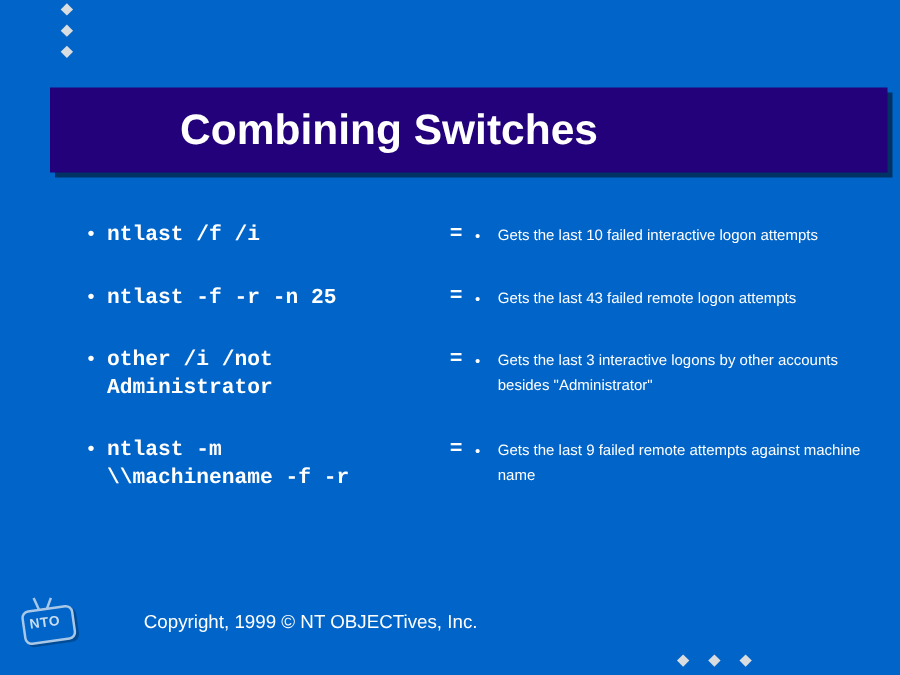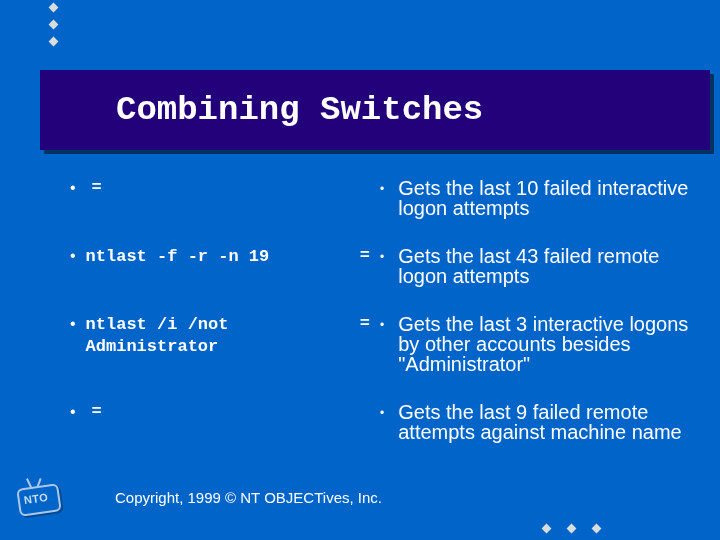--- a/index.html
+++ b/index.html
@@ -20,26 +20,25 @@
     bottom: 8px; right: 120px;
     display: flex; flex-direction: row; gap: 18px;
   }
   .dot {
     width: 7px; height: 7px;
     background: #d9dde0;
     transform: rotate(45deg);
   }
   .title-band {
     position: absolute;
-    top: 70px; left: 40px; right: 10px; height: 80px;
+    top: 70px; left: 40px; right: 10px; height: 68px;
     background: #22017a;
     display: flex; align-items: center;
-    padding-left: 76px;
+    padding-left: 104px;
     box-shadow: 4px 4px 0 rgba(0,0,0,0.5);
-    font-family: Liberation Mono, monospace;
   }
   .title-text {
     font-size: 34px;
     font-weight: bold;
     color: #ffffff;
   }
   .content {
     position: absolute;
     top: 178px; left: 70px; right: 30px;
     display: grid;
@@ -79,21 +78,21 @@
     font-weight: bold;
     font-size: 17px;
     padding-left: 6px;
   }
   .desc-cell {
     display: flex;
     align-items: flex-start;
     gap: 14px;
   }
   .desc {
-    font-size: 20px;
+    font-size: 12px;
     line-height: 20px;
   }
   .copyright {
     position: absolute;
     left: 115px;
     bottom: 34px;
     font-size: 15px;
   }
   .logo {
     position: absolute;
@@ -136,50 +135,53 @@
 </div>
 
 <div class="title-band">
   <div class="title-text">Combining Switches</div>
 </div>
 
 <div class="content">
 
   <div class="cmd-cell">
     <span class="bullet">•</span>
+    <span class="cmd">ntlast /f /i</span>
     <span class="eq">=</span>
   </div>
   <div class="desc-cell">
     <span class="small-bullet">•</span>
     <span class="desc">Gets the last 10 failed interactive logon attempts</span>
   </div>
 
   <div class="cmd-cell">
     <span class="bullet">•</span>
-    <span class="cmd">ntlast -f -r -n 19</span>
+    <span class="cmd">ntlast -f -r -n 25</span>
     <span class="eq">=</span>
   </div>
   <div class="desc-cell">
     <span class="small-bullet">•</span>
     <span class="desc">Gets the last 43 failed remote logon attempts</span>
   </div>
 
   <div class="cmd-cell">
     <span class="bullet">•</span>
-    <span class="cmd">ntlast /i /not
+    <span class="cmd">other /i /not
 Administrator</span>
     <span class="eq">=</span>
   </div>
   <div class="desc-cell">
     <span class="small-bullet">•</span>
     <span class="desc">Gets the last 3 interactive logons by other accounts besides "Administrator"</span>
   </div>
 
   <div class="cmd-cell">
     <span class="bullet">•</span>
+    <span class="cmd">ntlast -m
+\\machinename -f -r</span>
     <span class="eq">=</span>
   </div>
   <div class="desc-cell">
     <span class="small-bullet">•</span>
     <span class="desc">Gets the last 9 failed remote attempts against machine name</span>
   </div>
 
 </div>
 
 <div class="logo">

